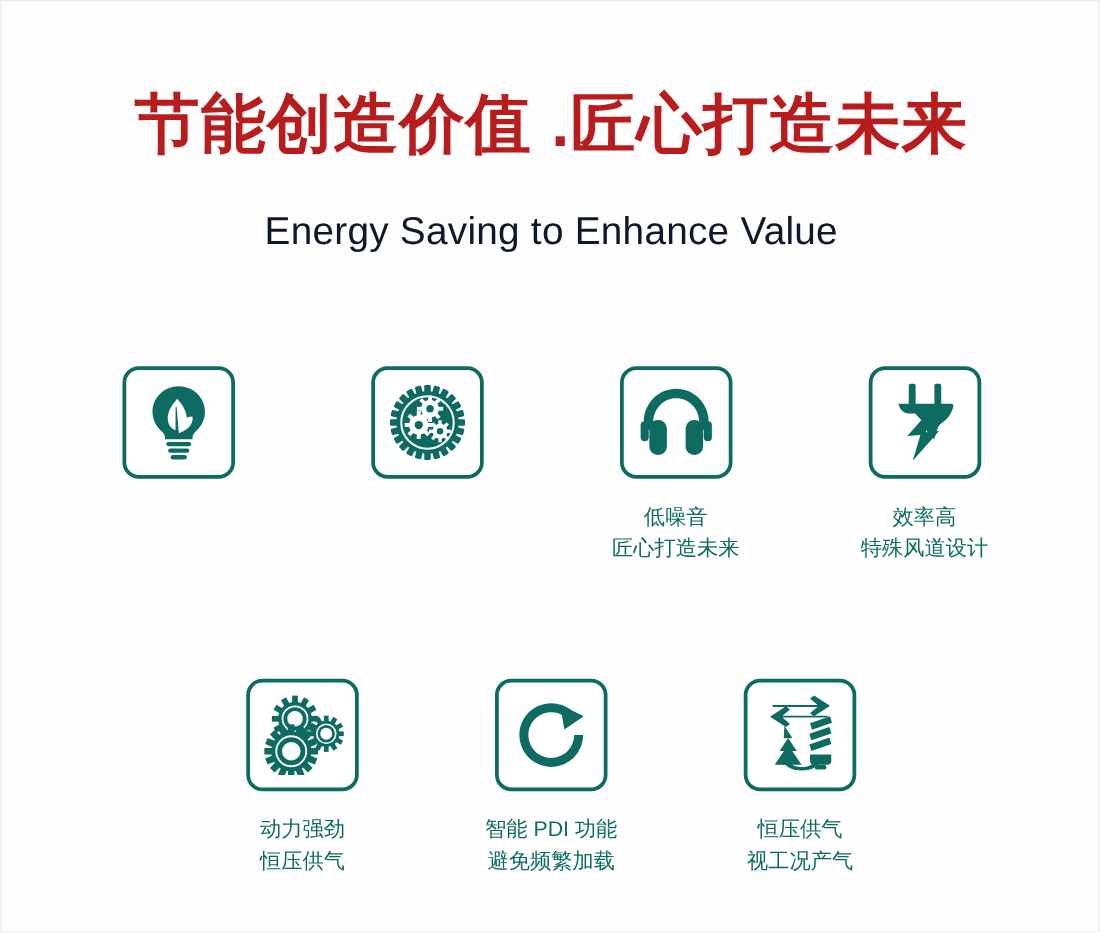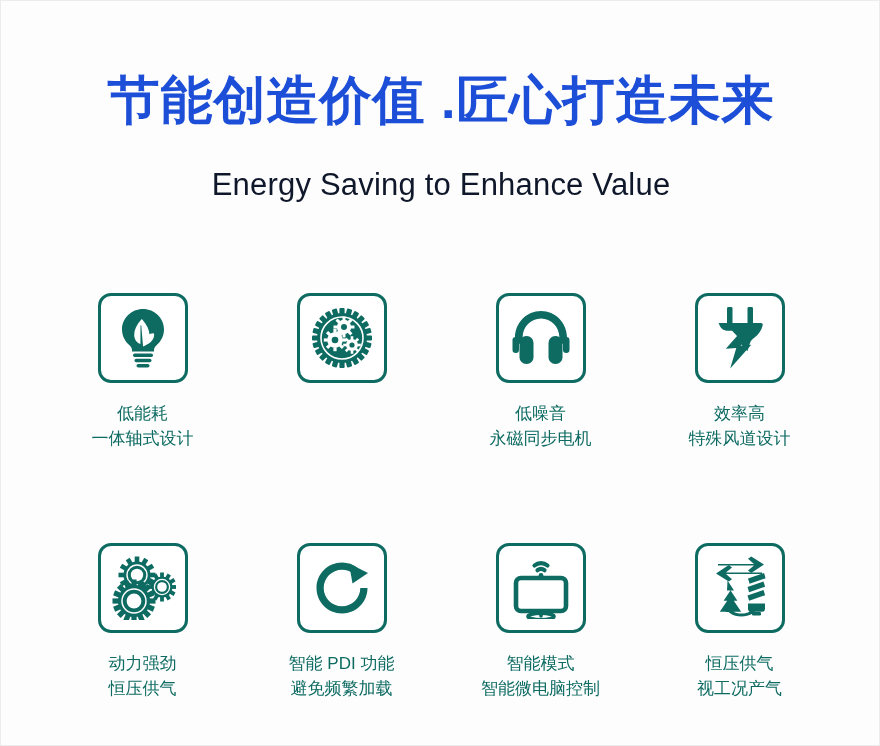--- a/index.html
+++ b/index.html
@@ -34,21 +34,21 @@
 
   .headline {
     position: absolute;
     top: 66px;
     left: 0;
     width: 880px;
     text-align: center;
     font-size: 52px;
     line-height: 66px;
     font-weight: 700;
-    color: #1d4ed8;
+    color: #b91c1c;
     letter-spacing: 1px;
     white-space: nowrap;
   }
 
   .subhead {
     position: absolute;
     top: 163px;
     left: 0;
     width: 880px;
     text-align: center;
@@ -132,24 +132,20 @@
                 <rect x="19" y="46.5" width="20" height="3.4" rx="1.7"></rect>
                 <rect x="20.5" y="51.8" width="17" height="3.4" rx="1.7"></rect>
                 <rect x="22.5" y="57" width="13" height="3.6" rx="1.8"></rect>
               </g>
               <g fill="#ffffff">
                 <path d="M27.3 12.5c-4.6 5.2-7.1 10.2-7.1 15.2 0 4.6 2.6 8 6.2 9.4l.1-18.3c0-.5.7-.6.8-.1l1.6 19c4.1-1 6.6-4.7 6.6-9.6 0-5.3-2.7-10.4-7.2-15.6-.3-.4-.7-.4-1 0z"></path>
                 <path d="M39.4 26.2c-4.3.2-7.6 2.6-9.2 6.2-1.1 2.6-1.3 4.8-1.2 6.5 0 .4.4.6.7.4 1.9-1.1 4.6-2.1 6.8-4 2.8-2.4 3.9-5.6 3.6-8.5-.1-.4-.3-.6-.7-.6z"></path>
               </g>
             </svg>
           </span>
-        </div>
-        <div class="caption">
-          <span class="l1">低能耗</span>
-          <span class="l2">一体轴式设计</span>
         </div>
       </div>
 
       <div class="cell">
         <div class="iconbox">
           <span>
             <svg width="62" height="62" viewBox="0 0 62 62">
               <g fill="#0d6b62">
 
                 <g>
@@ -244,21 +240,21 @@
                 <rect x="3.5" y="28" width="6.5" height="16" rx="3.2"></rect>
                 <rect x="54" y="28" width="6.5" height="16" rx="3.2"></rect>
                 <rect x="10.5" y="27" width="14" height="28" rx="6.8"></rect>
                 <rect x="39.5" y="27" width="14" height="28" rx="6.8"></rect>
               </g>
             </svg>
           </span>
         </div>
         <div class="caption">
           <span class="l1">低噪音</span>
-          <span class="l2">永磁同步电机</span>
+          <span class="l2">匠心打造未来</span>
         </div>
       </div>
 
       <div class="cell">
         <div class="iconbox">
           <span>
             <svg width="58" height="66" viewBox="0 0 58 66">
               <g fill="#0d6b62">
                 <rect x="16" y="2" width="5.5" height="17" rx="1.4"></rect>
                 <rect x="36.5" y="2" width="5.5" height="17" rx="1.4"></rect>
@@ -365,42 +361,20 @@
               <path d="M38 6.5l19 9.5-15.5 10.5z" fill="#0d6b62"></path>
             </svg>
           </span>
         </div>
         <div class="caption">
           <span class="l1">智能 PDI 功能</span>
           <span class="l2">避免频繁加载</span>
         </div>
       </div>
 
-      <div class="cell">
-        <div class="iconbox">
-          <span>
-            <svg width="66" height="62" viewBox="0 0 66 62">
-              <g fill="none" stroke="#0d6b62" stroke-width="4.2" stroke-linecap="round">
-                <path d="M26.5 8.5c3.8-3.2 9.2-3.2 13 0"></path>
-                <path d="M29.5 13.2c2-1.6 4.9-1.6 7 0"></path>
-              </g>
-              <circle cx="33" cy="18.5" r="2.4" fill="#0d6b62"></circle>
-              <rect x="8" y="21" width="50" height="33" rx="5" fill="none" stroke="#0d6b62" stroke-width="4.6"></rect>
-              <g stroke="#0d6b62" stroke-width="3.6" stroke-linecap="round" fill="none">
-                <path d="M33 54v5"></path>
-                <path d="M20 59.5c0-1.8 5.8-3.2 13-3.2s13 1.4 13 3.2-5.8 3.2-13 3.2-13-1.4-13-3.2z"></path>
-              </g>
-            </svg>
-          </span>
-        </div>
-        <div class="caption">
-          <span class="l1">智能模式</span>
-          <span class="l2">智能微电脑控制</span>
-        </div>
-      </div>
 
       <div class="cell">
         <div class="iconbox">
           <span>
             <svg width="64" height="64" viewBox="0 0 64 64">
               <g fill="#0d6b62">
 
                 <path d="M10 8h36l-6-5.2 3.2-2.4L56 8.6 43.2 17l-3.2-2.5 6-5H10z"></path>
                 <path d="M54 19H18l6 5.2-3.2 2.4L8 18.4 20.8 10l3.2 2.5-6 5h36z" transform="translate(0,-1)"></path>
 

